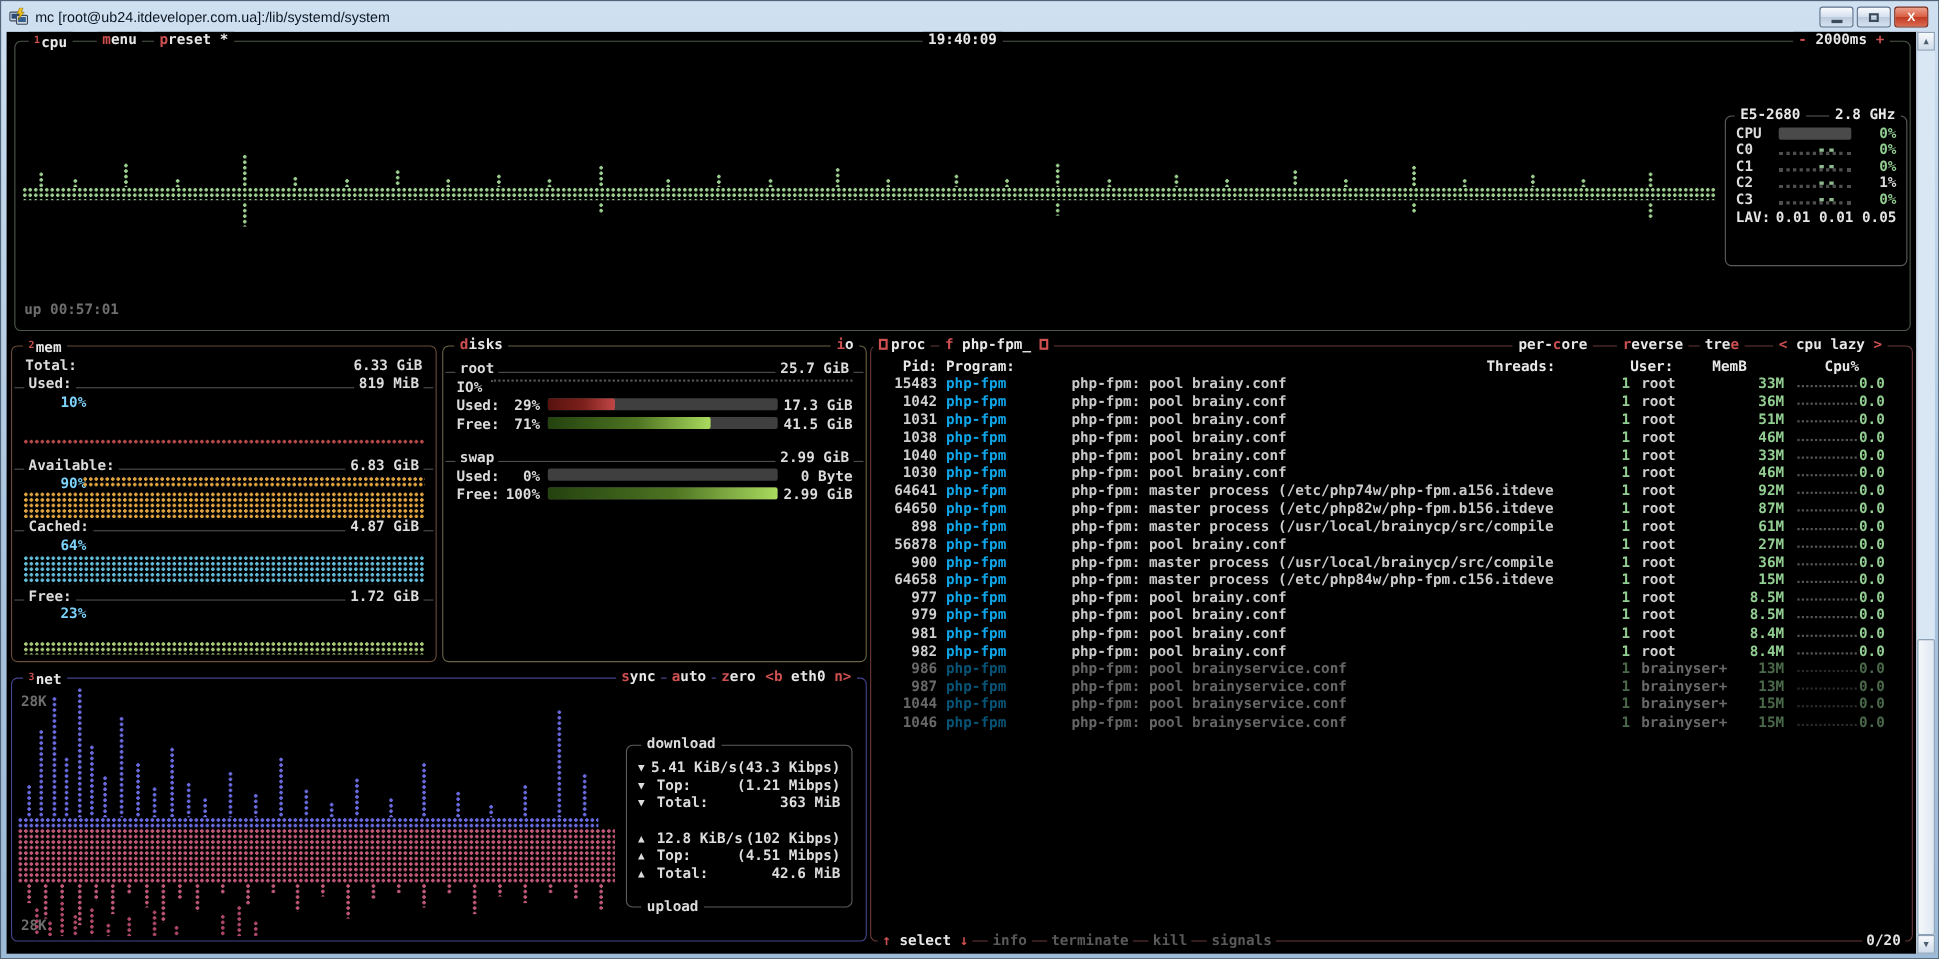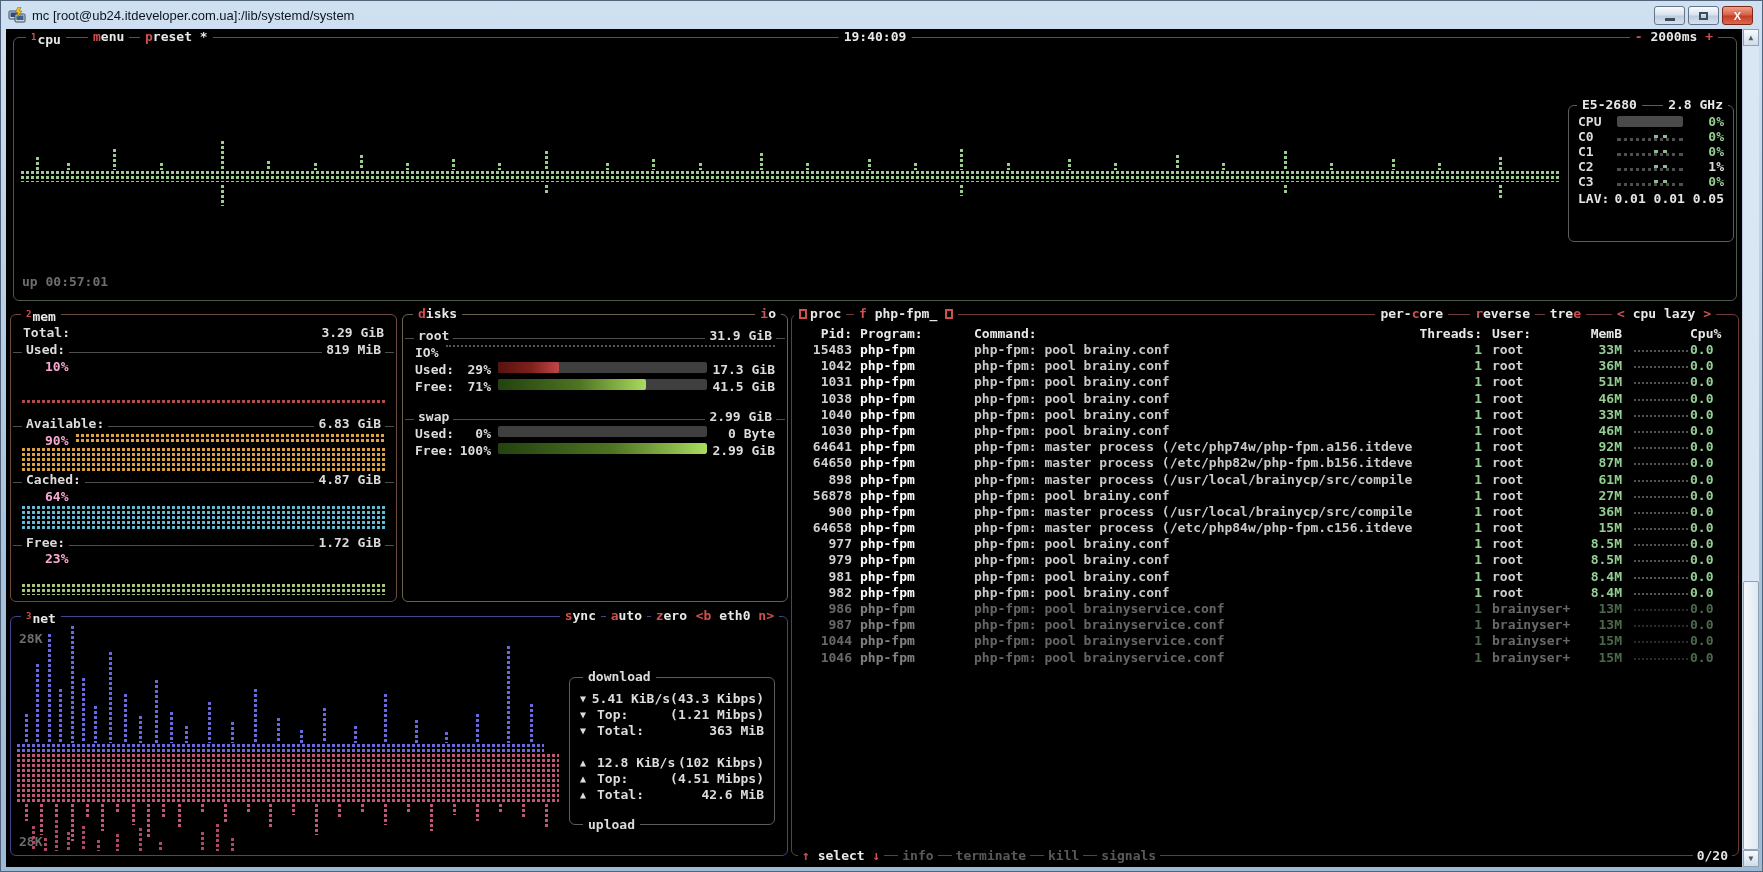--- a/index.html
+++ b/index.html
@@ -46,21 +46,21 @@
   .sup { font-size:9px; vertical-align:4px; color:#cf5050; margin-right:1px; }
   .hot { color:#cf5050; }
   .wht { color:#dcdcdc; } .grn { color:#93cf93; } .red { color:#cf5050; }
   b { color:#e8e8e8; }
 
   
   .rrow { position:absolute; left:2px; right:2px; display:flex; align-items:center; height:14px; }
   .rl { border-bottom:1px solid #4f4f4f; height:7px; }
   .s8 { width:9px; } .grow { flex:1; }
   .rlab, .rval { padding:0 4px; color:#dcdcdc; white-space:nowrap; }
-  .pct { position:absolute; left:34px; color:#f9a8d4; }
+  .pct { position:absolute; left:44px; color:#7dd3fc; }
 
   
   .dots { background-image:radial-gradient(var(--c) 1.4px, transparent 1.8px); background-size:5px 5px; position:absolute; }
   .c-red    { --c:#b74a4a; } .c-orange { --c:#dfa43f; } .c-cyan { --c:#62bcd8; }
   .c-green  { --c:#a6c878; } .c-lgreen { --c:#9ccf8f; } .c-blue { --c:#6a6ae0; } .c-pink { --c:#c05878; }
   .spike { position:absolute; width:5px; background-image:radial-gradient(var(--c) 1.4px, transparent 1.8px);
            background-size:5px 5px; }
   .sp-cpu-up   { --c:#9ccf8f; bottom:36px; }
   .sp-cpu-down { --c:#9ccf8f; top:50px; }
   .sp-net-down { --c:#6a6ae0; bottom:10px; }
@@ -93,21 +93,21 @@
   .nrow { display:flex; align-items:center; height:16px; padding:0 10px; color:#dcdcdc; }
   .nicon { width:17px; font-size:10px; } .nlabel { flex:1; white-space:nowrap; } .nval { text-align:left; white-space:nowrap; }
   .ngap { height:16px; }
 
   
   .phead, .prow { display:grid; grid-template-columns:52px 8px 114px 440px 68px 10px 96px 34px 68px 1fr;
                   padding:0 26px 0 8px; height:16.2px; line-height:16.2px; white-space:nowrap; }
   .phead { position:absolute; left:0; right:0; top:11px; color:#e8e8e8; }
   #proc-rows { position:absolute; left:0; right:0; top:27px; }
   .c-pid { text-align:right; color:#cfcfcf; }
-  .c-prog { color:#ffffff; }
+  .c-prog { color:#0ea5e9; }
   .c-cmd { color:#c9c9c9; }
   .c-thr { text-align:right; color:#93cf93; }
   .c-user { color:#cfcfcf; }
   .c-mem { text-align:right; color:#93cf93; }
   .c-dots { position:relative; }
   .c-dots i { position:absolute; left:12px; top:8px; width:54px; border-top:2px dotted #555; }
   .c-cpu { text-align:right; color:#93cf93; }
   .phead .c-pid,.phead .c-prog,.phead .c-cmd,.phead .c-thr,.phead .c-user,.phead .c-mem,.phead .c-cpu { color:#e8e8e8; }
   .prow.dim { opacity:.5; }
 
@@ -229,21 +229,21 @@
       </div>
 
       <div class="uptime">up 00:57:01</div>
     </div>
 
     <div class="box mem-box">
       <span class="btl" style="left:10px"><i class="sup">2</i><b>mem</b></span>
 
       <div style="position:absolute;left:12px;right:12px;top:10px;display:flex;justify-content:space-between">
         <span>Total:</span>
-        <span>3.29 GiB</span>
+        <span>6.33 GiB</span>
       </div>
 
       <div class="rrow" style="top:27px">
         <span class="rl s8"></span>
           <span class="rlab">Used:</span>
           <span class="rl grow"></span>
           <span class="rval">819 MiB</span>
           <span class="rl s8"></span>
       </div>
       <span class="pct" style="top:44px">10%</span>
@@ -282,21 +282,21 @@
     </div>
 
     <div class="box disks-box">
       <span class="btl" style="left:10px"><i class="hot">d</i><b>isks</b></span>
       <span class="btl" style="right:6px"><i class="hot">i</i><b>o</b></span>
 
       <div class="rrow" style="top:13px">
         <span class="rl s8"></span>
           <span class="rlab">root</span>
           <span class="rl grow"></span>
-          <span class="rval">31.9 GiB</span>
+          <span class="rval">25.7 GiB</span>
           <span class="rl s8"></span>
       </div>
       <div class="drow" style="top:30px">
         <span>IO%</span>
           <span class="iodots"></span>
       </div>
       <div class="drow" style="top:47px">
         <span class="dlabel">Used:</span>
           <span class="dpct">29%</span>
         <span class="dbar" id="bar-root-used">
@@ -467,21 +467,20 @@
 
       <span class="btl" style="right:290px"><b>per-</b><i class="hot">c</i><b>ore</b></span>
       <span class="btl" style="right:203px"><b></b><i class="hot">r</i><b>everse</b></span>
       <span class="btl" style="right:152px"><b>tre</b><i class="hot">e</i><b></b></span>
       <span class="btl" style="right:22px"><i class="hot">&lt;</i>&nbsp;<b>cpu lazy</b>&nbsp;<i class="hot">&gt;</i></span>
 
       <div class="phead">
         <span class="c-pid">Pid:</span>
           <span></span>
         <span class="c-prog">Program:</span>
-        <span class="c-cmd">Command:</span>
         <span class="c-thr">Threads:</span>
           <span></span>
         <span class="c-user">User:</span>
         <span class="c-mem">MemB</span>
           <span></span>
         <span class="c-cpu">Cpu%</span>
       </div>
       <div id="proc-rows">
           <div class="prow">
             <span class="c-pid">15483</span>

